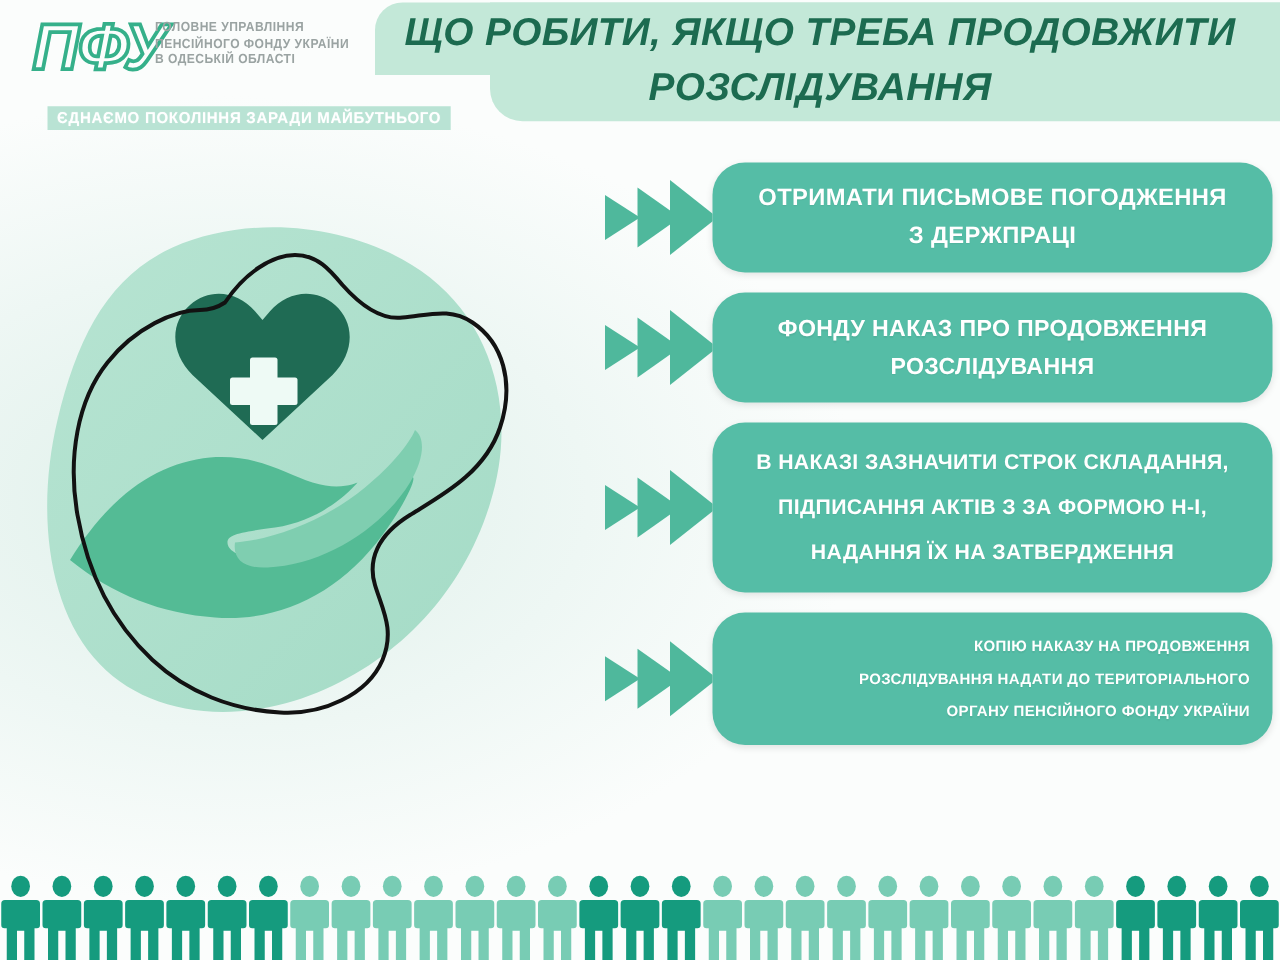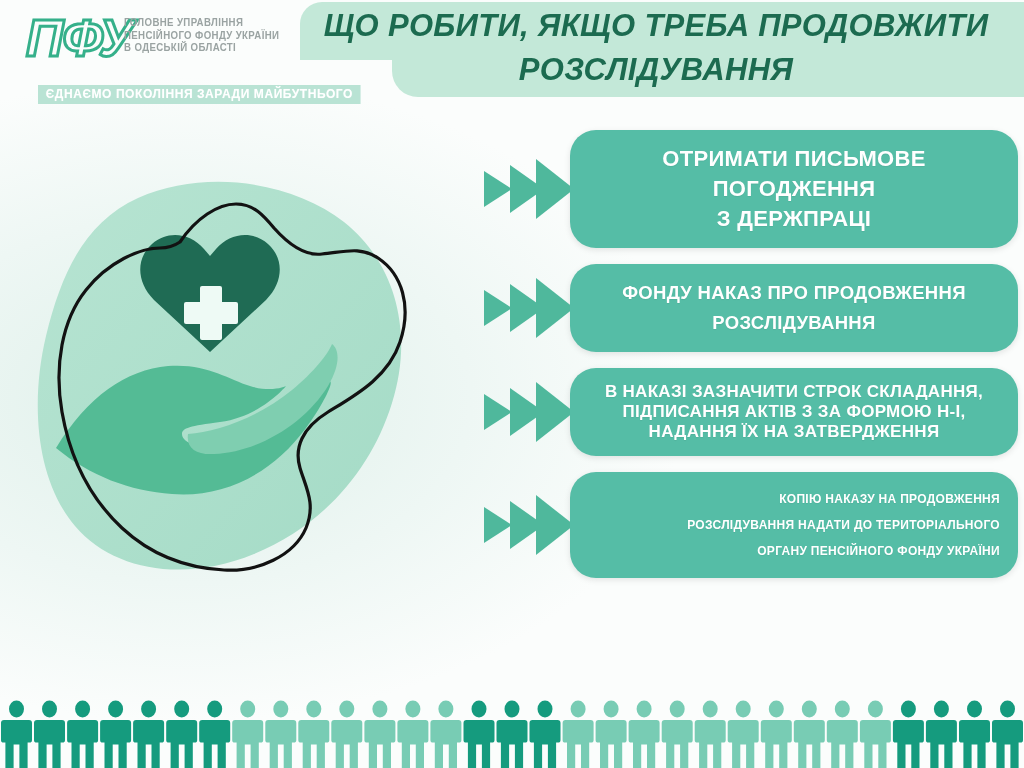--- a/index.html
+++ b/index.html
@@ -76,23 +76,23 @@
   .bubble{
     flex:1 1 auto;
     background:#55bda6;border-radius:26px;
     color:#ffffff;text-align:center;
     font-weight:600;letter-spacing:.3px;
     padding:14px 18px;
     box-shadow:0 2px 6px rgba(0,0,0,.10);
     white-space:pre-line;
     text-shadow:0 1px 1px rgba(0,0,0,.06);
   }
-  .step-1 .bubble{font-size:22px;line-height:30px;min-height:56px;}
+  .step-1 .bubble{font-size:19px;line-height:30px;min-height:56px;}
   .step-2 .bubble{font-size:18.5px;line-height:30px;min-height:56px;}
-  .step-3 .bubble{font-size:17px;line-height:20px;}
+  .step-3 .bubble{font-size:17px;line-height:36px;}
   .step-4 .bubble{font-size:12px;line-height:26px;text-align:right;}
 
   
   .people{position:absolute;left:0;bottom:0;width:1024px;height:72px;}
   .people svg{display:block;}
 </style>
 </head>
 <body>
 
 <div id="poster">

